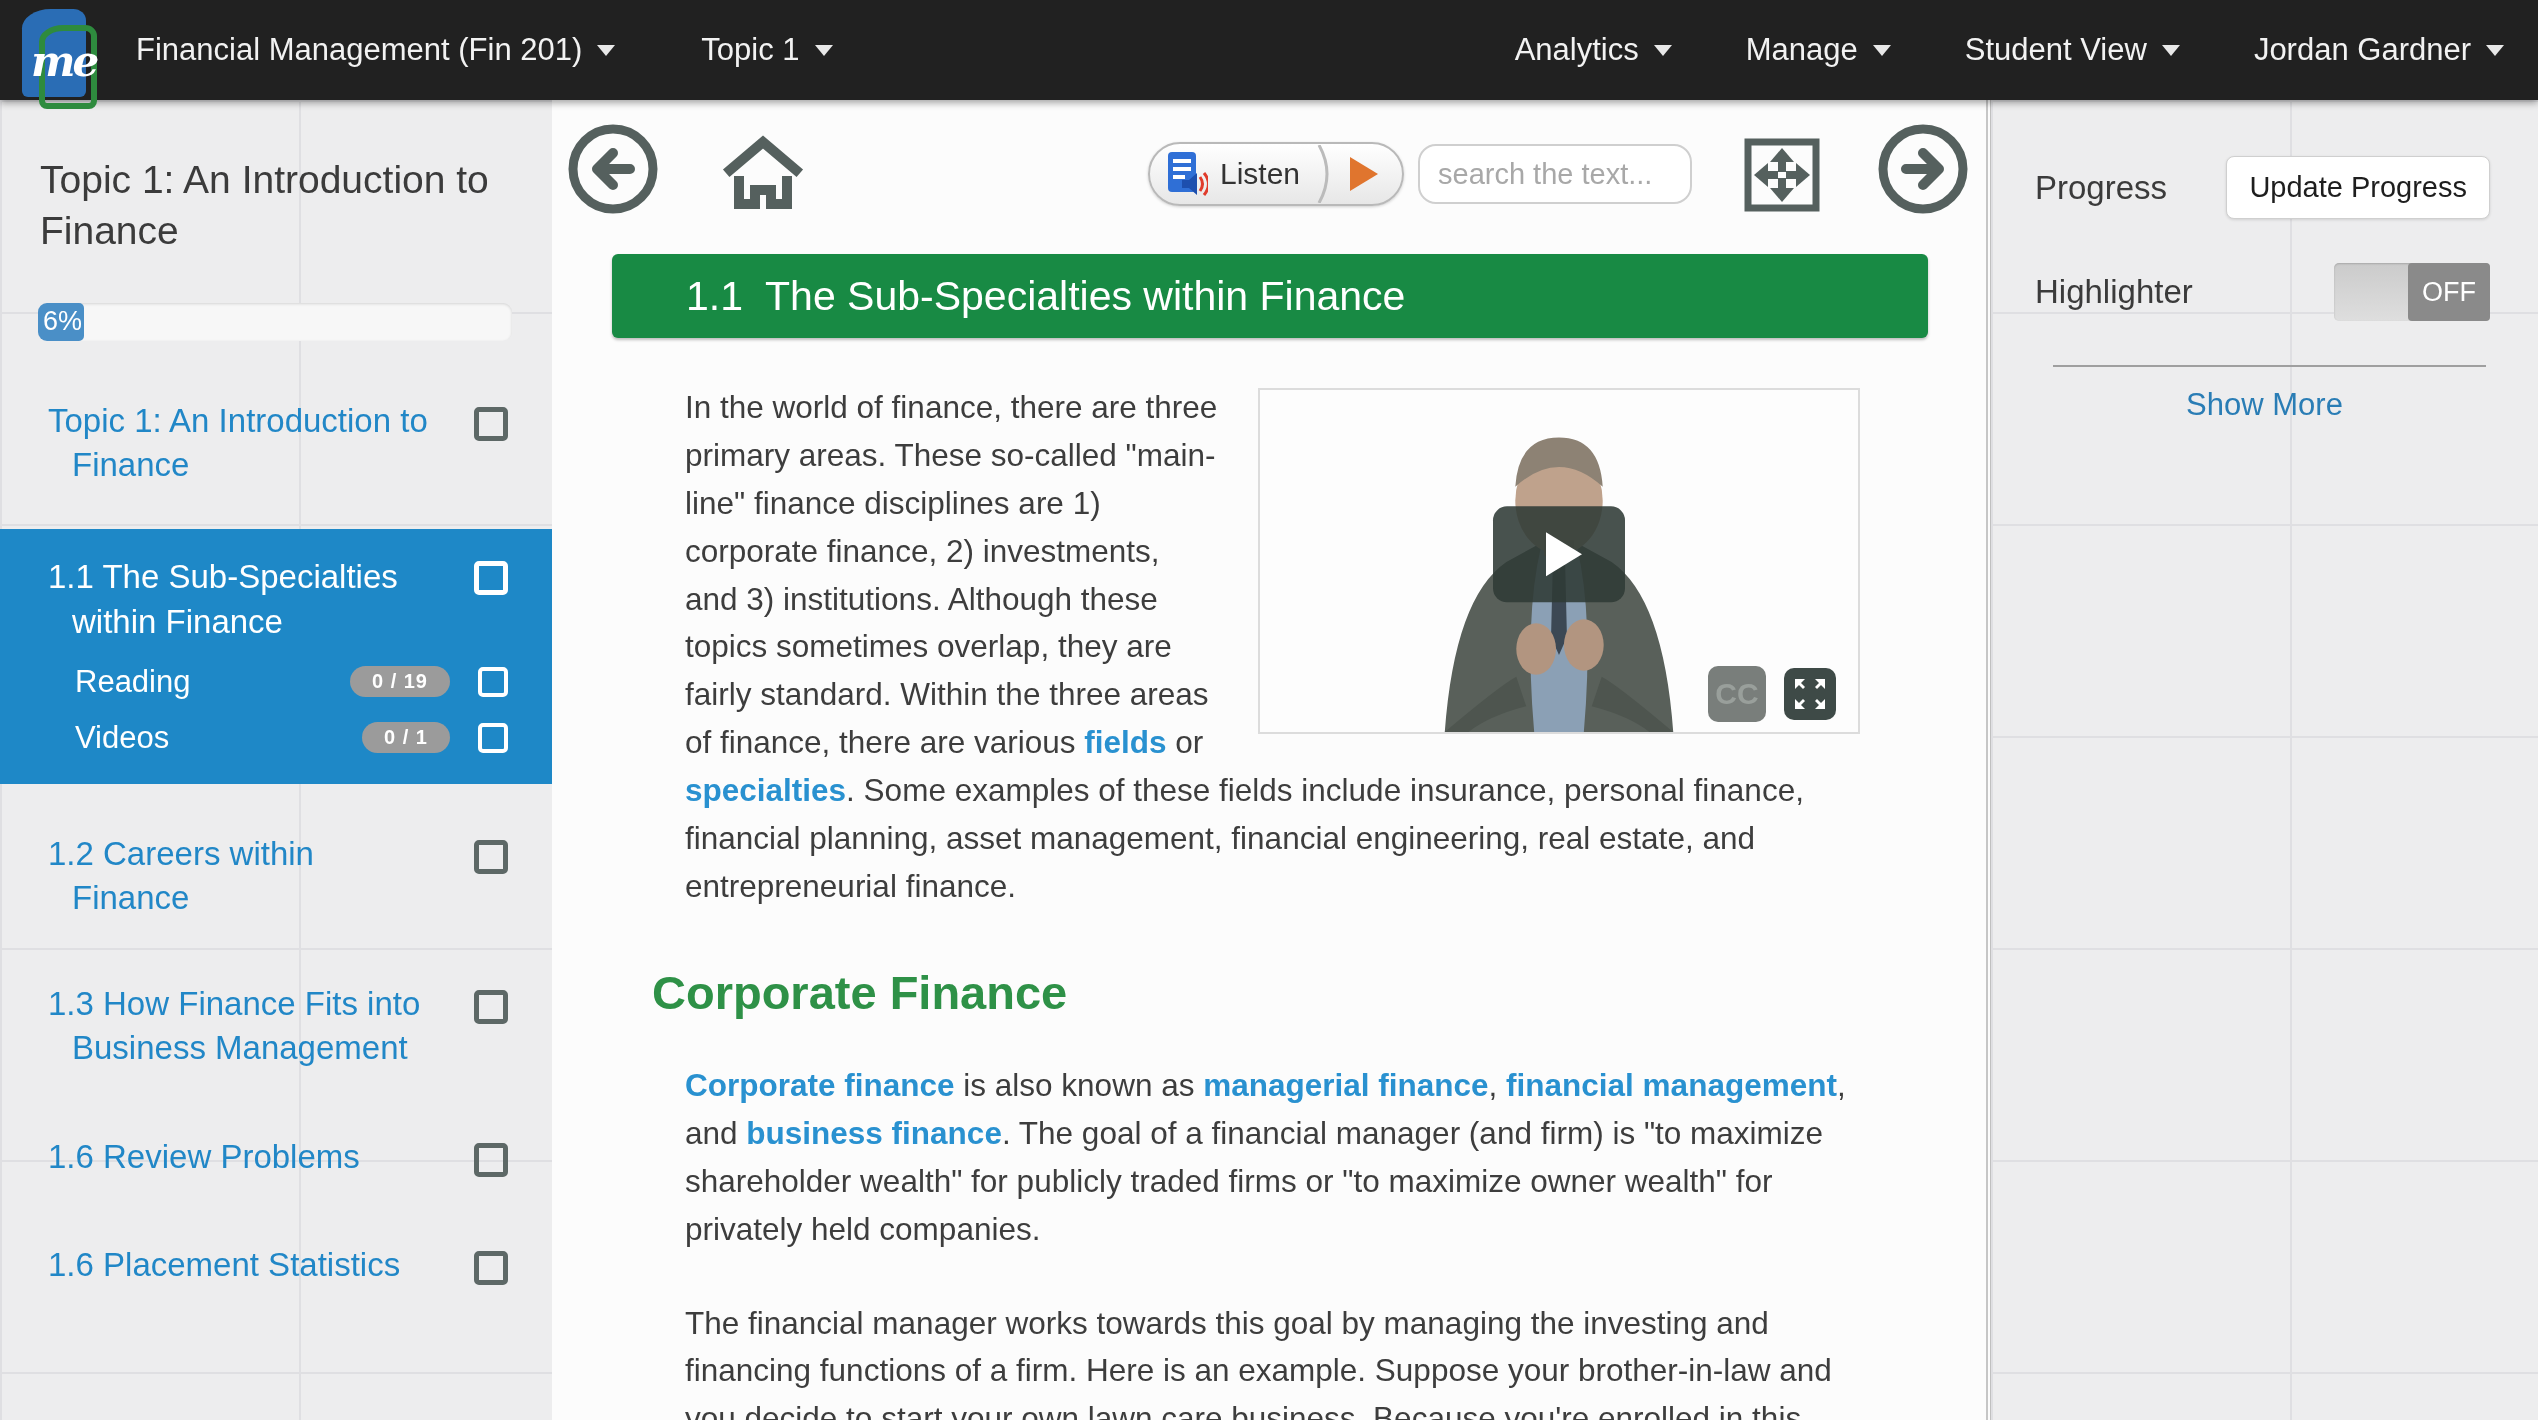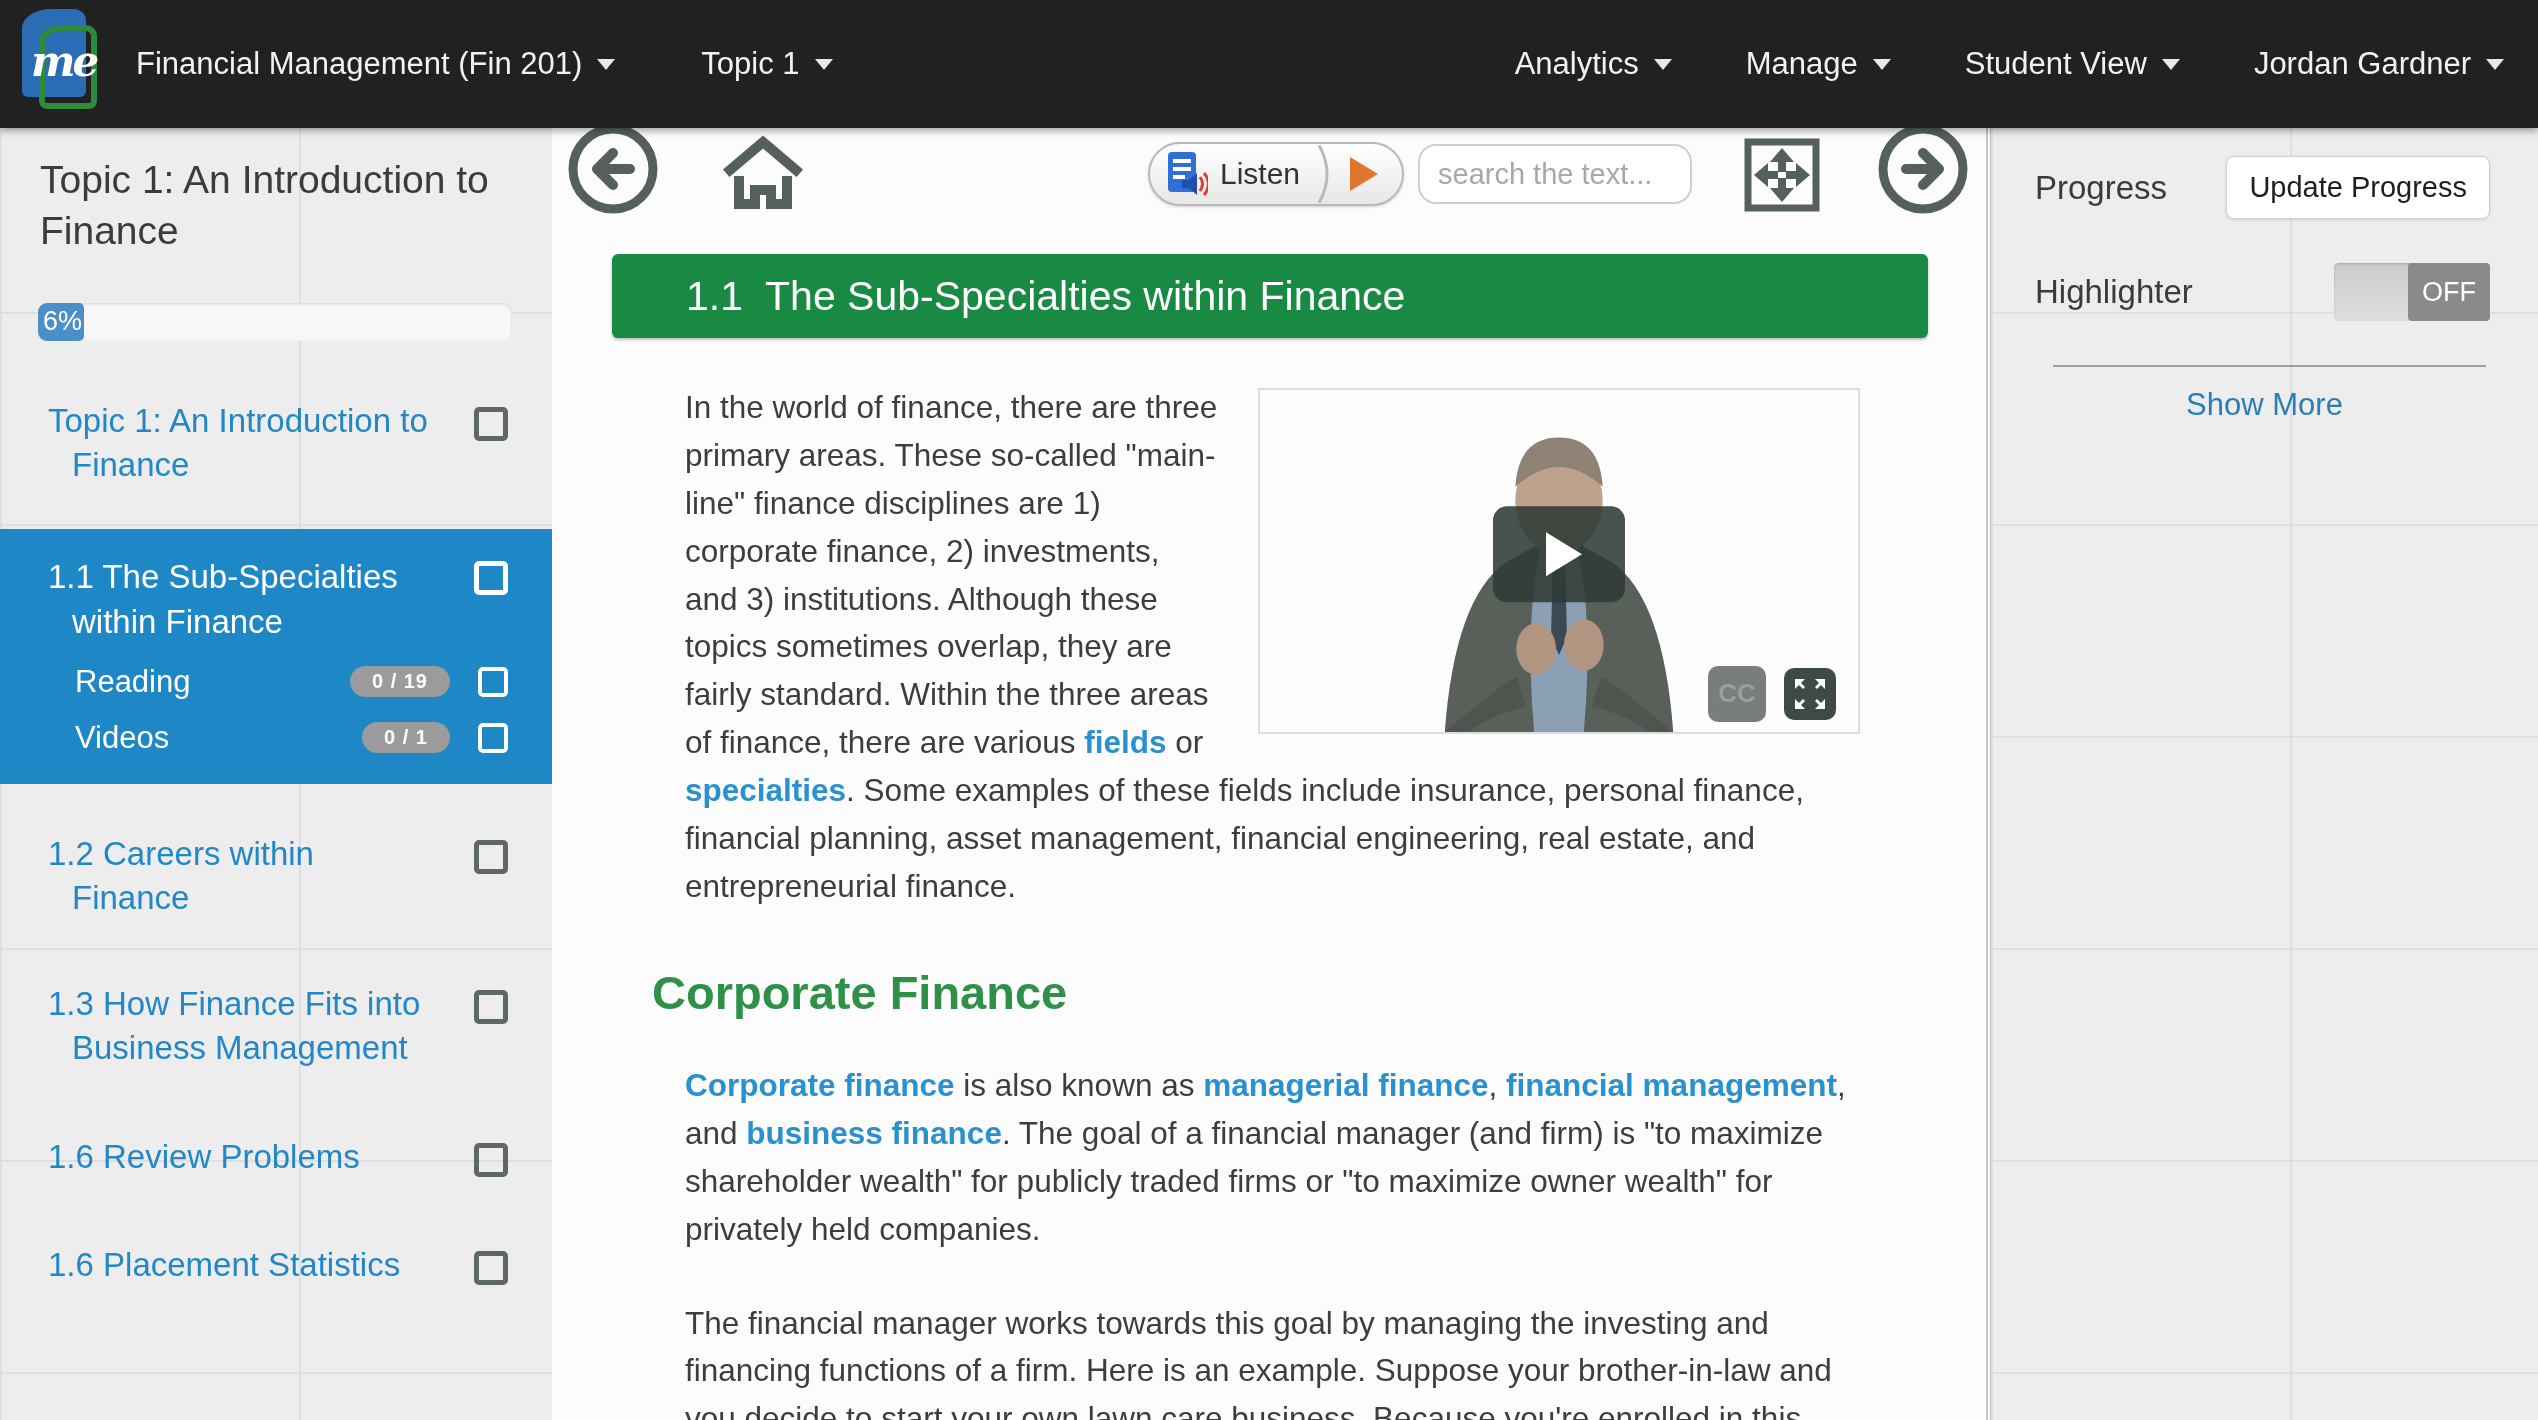--- a/index.html
+++ b/index.html
@@ -1,21 +1,21 @@
 <!DOCTYPE html>
 <html><head>
 <meta charset="utf-8">
 <style>
   * { margin:0; padding:0; box-sizing:border-box; }
   html,body { background:#e9e9ea; }
   body { font-family:"Liberation Sans","DejaVu Sans",sans-serif; }
   .app { position:relative; width:2538px; height:1420px; overflow:hidden; background:#fcfcfc; }
 
   
-  .navbar { position:absolute; left:0; top:0; width:100%; height:128px; background:#212121;
+  .navbar { position:absolute; left:0; top:0; width:100%; height:100px; background:#212121;
             display:flex; align-items:center; color:#f2f2f2; font-size:31px; z-index:20;
             box-shadow:0 3px 7px rgba(0,0,0,.35); }
   .nav-left { display:flex; align-items:center; gap:86px; margin-left:136px; }
   .nav-right { margin-left:auto; display:flex; align-items:center; gap:74px; padding-right:34px; }
   .nav-item-top { display:flex; align-items:center; cursor:pointer; white-space:nowrap; }
   .caret { display:inline-block; margin-left:15px; width:0; height:0;
            border-left:9px solid transparent; border-right:9px solid transparent;
            border-top:11px solid #e8e8e8; }
   .logo { position:absolute; left:22px; top:5px; width:92px; height:104px; z-index:25; }
   .logo-blue { position:absolute; left:0; top:4px; width:64px; height:88px; background:#2a6db5;
@@ -87,21 +87,21 @@
   .video { float:right; width:602px; height:346px; margin:4px 0 26px 38px; background:#fff;
            border:2px solid #dcdcdc; position:relative; }
   .video svg.silhouette { position:absolute; inset:0; width:100%; height:100%; }
   .play-overlay { position:absolute; left:50%; top:50%; transform:translate(-50%,-57%); width:132px;
                   height:96px; background:rgba(47,58,53,.88); border-radius:14px; display:flex;
                   align-items:center; justify-content:center; cursor:pointer; }
   .play-tri { width:0; height:0; border-left:36px solid #fff; border-top:22px solid transparent;
               border-bottom:22px solid transparent; margin-left:9px; }
   .cc-btn { position:absolute; right:92px; bottom:10px; width:58px; height:56px;
             background:rgba(92,98,94,.82); border-radius:10px; color:#999f9b; display:flex;
-            align-items:center; justify-content:center; font-size:26px; font-weight:bold; cursor:pointer; }
+            align-items:center; justify-content:center; font-size:30px; font-weight:bold; cursor:pointer; }
   .fs-btn { position:absolute; right:22px; bottom:12px; width:52px; height:52px; background:#3e4a47;
             border-radius:10px; display:flex; align-items:center; justify-content:center; cursor:pointer; }
 
   
   .rightbar { position:absolute; left:1990px; top:100px; right:0; bottom:0; border-left:1px solid #c0c0c0; }
   .rb-row { display:flex; align-items:center; justify-content:space-between; margin:0 48px 0 44px; }
   .rb-row.first { margin-top:56px; }
   .rb-row.second { margin-top:44px; }
   .rb-label { font-size:33px; color:#3b3b3b; }
   .update-btn { background:#fff; border:1px solid #cfcfcf; border-radius:8px; padding:14px 22px;

